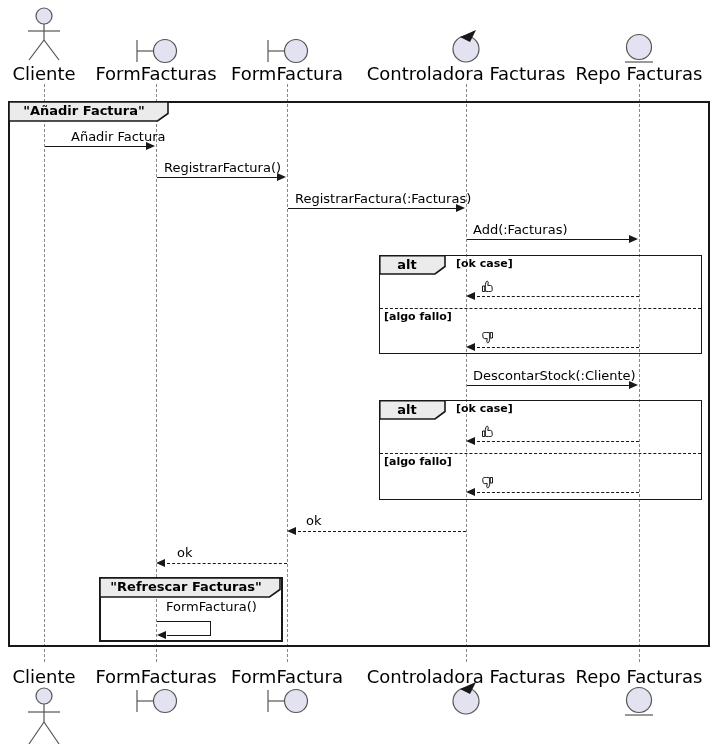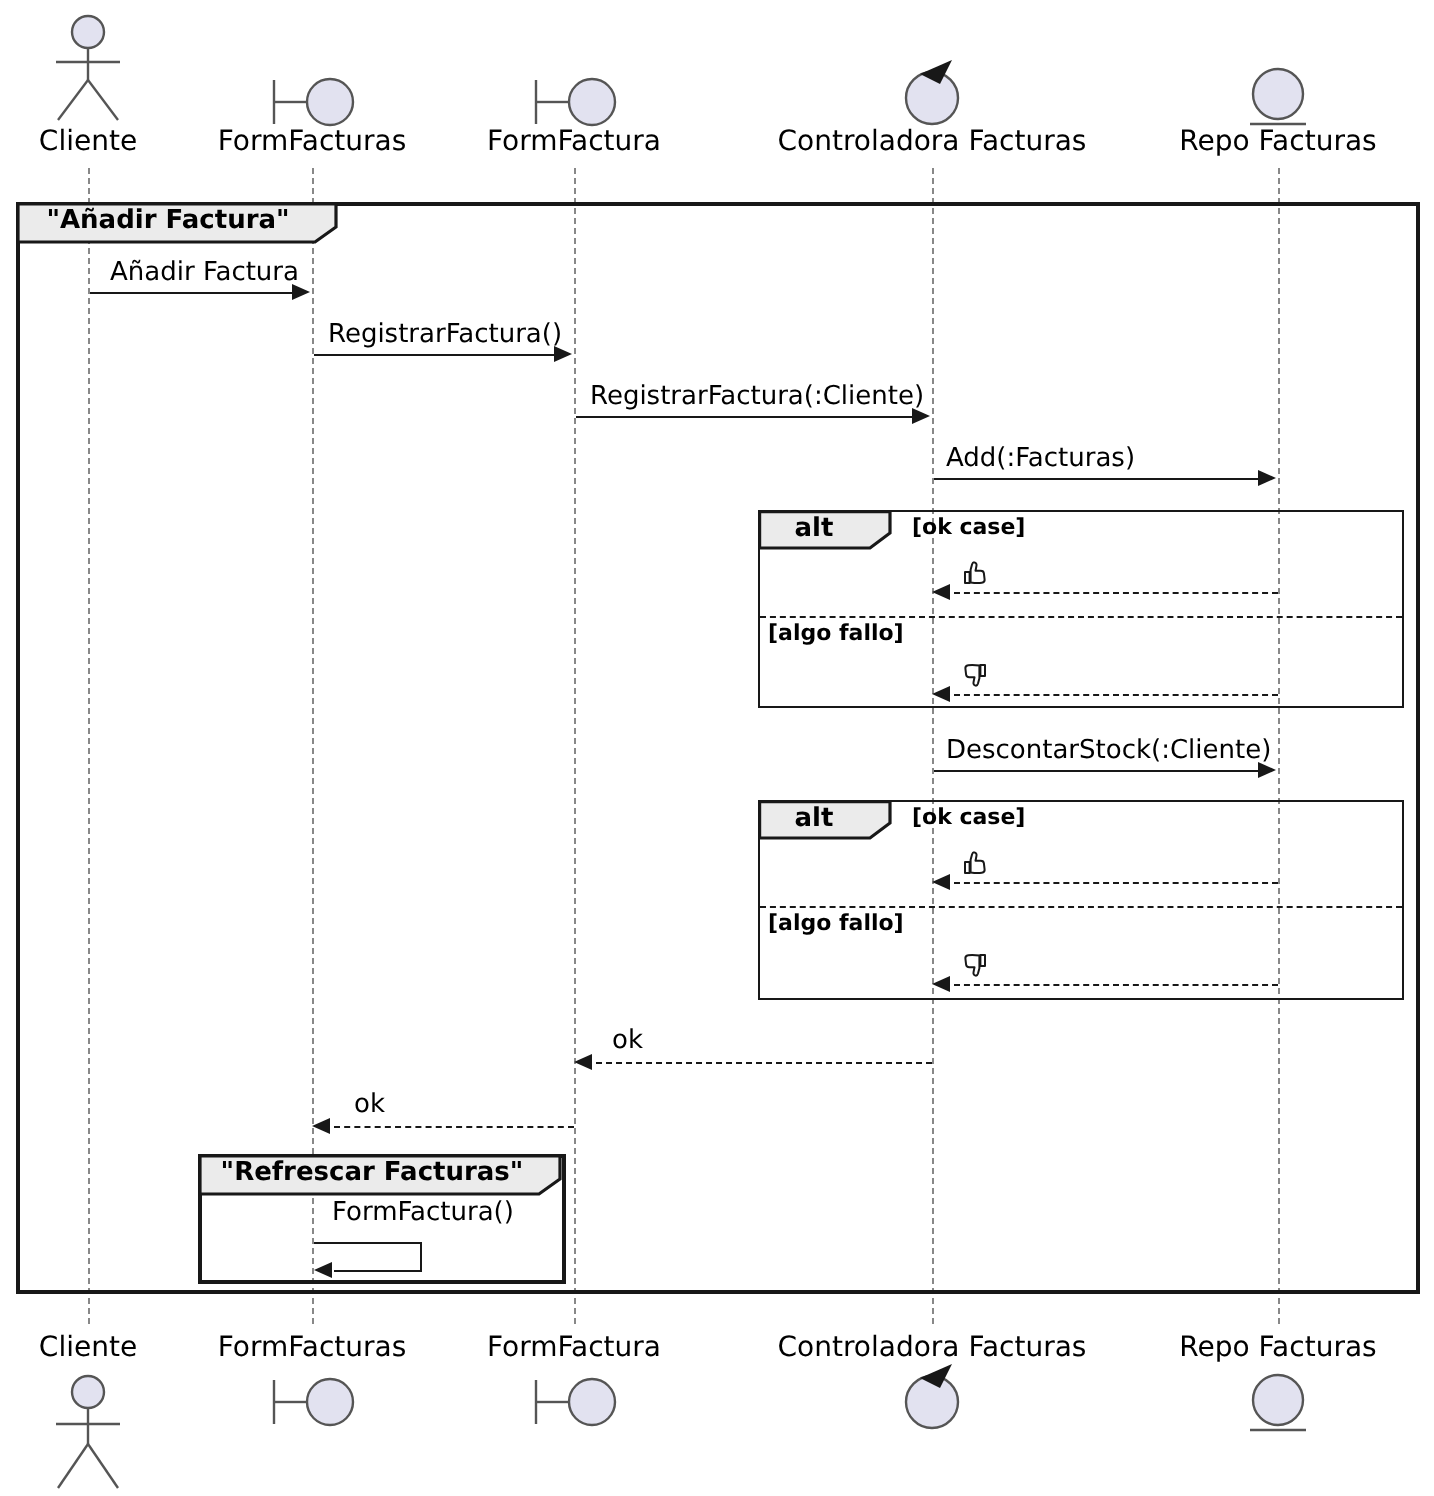--- a/index.html
+++ b/index.html
@@ -4,21 +4,21 @@
 <style>
   html,body{margin:0;padding:0;}
   body{
     width:717px;height:748px;position:relative;overflow:hidden;
     background:var(--background,#fff);
     font-family:"DejaVu Sans","Liberation Sans",sans-serif;
     color:#000;
   }
   .abs{position:absolute;}
   .lifeline{position:absolute;width:0;border-left:1px dashed var(--lifeline,#888);}
-  .plabel{position:absolute;font-size:14px;white-space:nowrap;transform:translateX(-50%);}
+  .plabel{position:absolute;font-size:18px;white-space:nowrap;transform:translateX(-50%);}
   .msg-label{position:absolute;font-size:13px;white-space:nowrap;}
   .msg-line{position:absolute;height:0;border-top:1px solid var(--line,#181818);}
   .msg-line.dashed{border-top-style:dashed;}
   .vline{position:absolute;width:0;border-left:1px solid var(--line,#181818);}
   .ah-r{position:absolute;width:0;height:0;border-top:4px solid transparent;border-bottom:4px solid transparent;border-left:9px solid var(--line,#181818);}
   .ah-l{position:absolute;width:0;height:0;border-top:4px solid transparent;border-bottom:4px solid transparent;border-right:9px solid var(--line,#181818);}
   .frame{position:absolute;border:2px solid var(--line,#181818);box-sizing:border-box;background:transparent;}
   .alt-box{position:absolute;border:1.6px solid var(--line,#181818);box-sizing:border-box;background:transparent;}
   .divider{position:absolute;height:0;border-top:1px dashed var(--line,#181818);}
   .tab-label{position:absolute;font-weight:bold;font-size:13px;white-space:nowrap;text-align:center;}
@@ -70,29 +70,29 @@
   <line x1="1" y1="29" x2="29" y2="29"></line>
 </svg>
 <div class="plabel" style="left:639px;top:63px;">Repo Facturas</div>
 
 <div class="frame" style="left:8px;top:101px;width:702px;height:546px;"></div>
 <svg class="abs" style="left:8px;top:101px" width="163" height="22">
   <path d="M1,1 H160 V12.5 L149.5,20 H1 Z" style="fill:var(--frame-tab-bg,#EBEBEB);stroke:var(--line,#181818);stroke-width:1.6"></path>
 </svg>
 <div class="tab-label" style="left:10px;top:103px;width:148px;">"Añadir Factura"</div>
 
-<div class="msg-label" style="left:55px;top:129px;">Añadir Factura</div>
+<div class="msg-label" style="left:71px;top:129px;">Añadir Factura</div>
 <div class="msg-line" style="left:45px;top:146px;width:101px;"></div>
 <div class="ah-r" style="left:146px;top:142px;"></div>
 
 <div class="msg-label" style="left:164px;top:160px;">RegistrarFactura()</div>
 <div class="msg-line" style="left:157px;top:177px;width:120px;"></div>
 <div class="ah-r" style="left:277px;top:173px;"></div>
 
-<div class="msg-label" style="left:295px;top:191px;">RegistrarFactura(:Cliente)</div>
+<div class="msg-label" style="left:295px;top:191px;">RegistrarFactura(:Facturas)</div>
 <div class="msg-line" style="left:288px;top:208px;width:168px;"></div>
 <div class="ah-r" style="left:456px;top:204px;"></div>
 
 <div class="msg-label" style="left:473px;top:222px;">Add(:Facturas)</div>
 <div class="msg-line" style="left:467px;top:239px;width:162px;"></div>
 <div class="ah-r" style="left:629px;top:235px;"></div>
 
 <div class="alt-box" style="left:379px;top:255px;width:323px;height:99px;"></div>
 <svg class="abs" style="left:379px;top:255px" width="68" height="21">
   <path d="M0.8,0.8 H66 V11.5 L56,19 H0.8 Z" style="fill:var(--frame-tab-bg,#EBEBEB);stroke:var(--line,#181818);stroke-width:1.6"></path>

